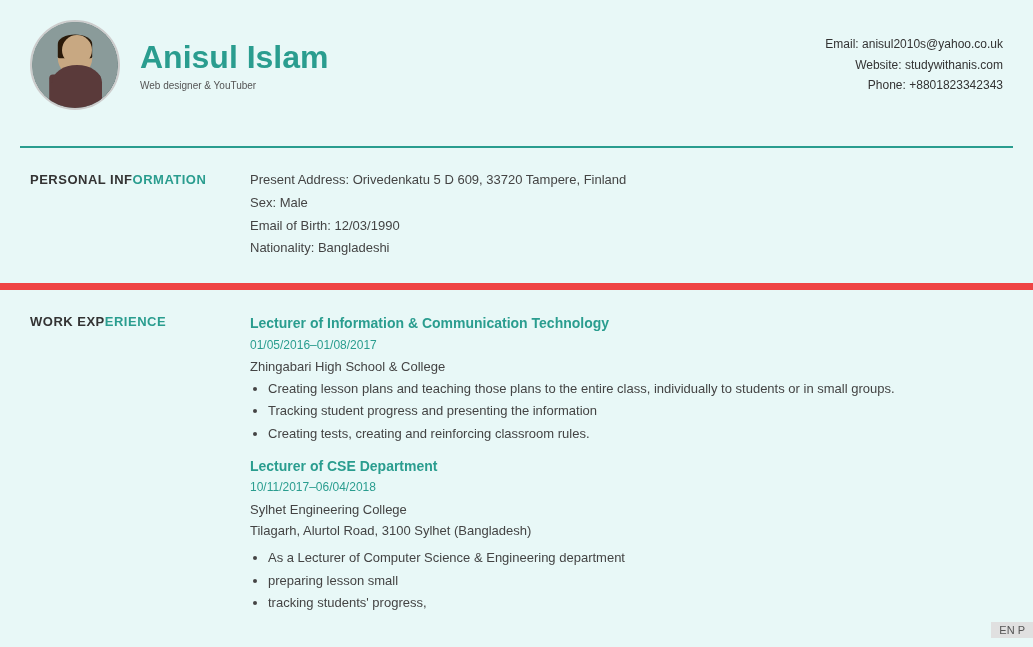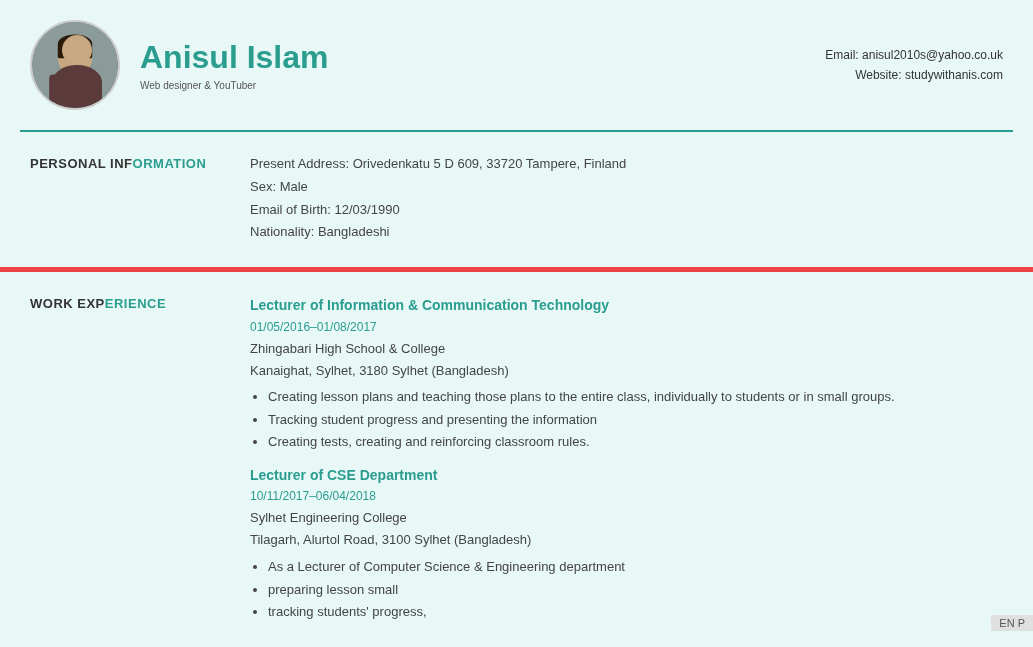--- a/index.html
+++ b/index.html
@@ -17,21 +17,21 @@
       background-color: #e8f8f7;
       min-height: 647px;
       width: 1033px;
       padding: 0;
     }
 
     
     .header {
       display: flex;
       align-items: center;
-      padding: 20px 30px 20px 30px;
+      padding: 20px 30px 36px 30px;
       background-color: #e8f8f7;
       gap: 20px;
     }
 
     .avatar-container {
       width: 90px;
       height: 90px;
       border-radius: 50%;
       overflow: hidden;
       border: 2px solid #ccc;
@@ -104,21 +104,21 @@
       height: 2px;
       background-color: #2a9d8f;
       margin: 0 20px;
     }
 
     
     .section {
       display: flex;
       padding: 22px 30px 22px 30px;
       gap: 20px;
-      border-bottom: 5px solid #ef4444;
+      border-bottom: 7px solid #ef4444;
     }
 
     .section:last-child {
       border-bottom: none;
     }
 
     .section-label {
       width: 200px;
       flex-shrink: 0;
       font-size: 13px;
@@ -183,21 +183,21 @@
       margin-bottom: 10px;
     }
 
     .job-block:last-child {
       margin-bottom: 0;
     }
 
     
     .status-bar {
       position: fixed;
-      bottom: 16px;
+      bottom: 9px;
       right: 0;
       background: #e0e0e0;
       padding: 2px 8px;
       font-size: 11px;
       color: #555;
     }
   </style>
 </head>
 <body>
 
@@ -228,20 +228,24 @@
     </div>
 
     <div class="header-contact">
       <div>
         <span>Email:</span>
         <span>anisul2010s@yahoo.co.uk</span>
       </div>
       <div>
         <span>Website:</span>
         <span>studywithanis.com</span>
+      </div>
+      <div>
+        <span>Phone:</span>
+        <span>+8801823342343</span>
       </div>
     </div>
   </div>
 
   <div class="divider"></div>
 
   <div class="section">
     <div class="section-label">
       PERSONAL INF<span>ORMATION</span>
     </div>
@@ -268,21 +272,20 @@
   <div class="section">
     <div class="section-label">
       WORK EXP<span>ERIENCE</span>
     </div>
     <div class="section-content">
 
       <div class="job-block">
         <div class="job-title">Lecturer of Information &amp; Communication Technology</div>
         <div class="job-dates">01/05/2016–01/08/2017</div>
         <div class="job-company">Zhingabari High School &amp; College</div>
-        <div class="job-location">Kanaighat, Sylhet, 3180 Sylhet (Bangladesh)</div>
         <ul class="job-bullets">
           <li>Creating lesson plans and teaching those plans to the entire class, individually to students or in small groups.</li>
           <li>Tracking student progress and presenting the information</li>
           <li>Creating tests, creating and reinforcing classroom rules.</li>
         </ul>
       </div>
 
       <div class="job-block">
         <div class="job-title">Lecturer of CSE Department</div>
         <div class="job-dates">10/11/2017–06/04/2018</div>

